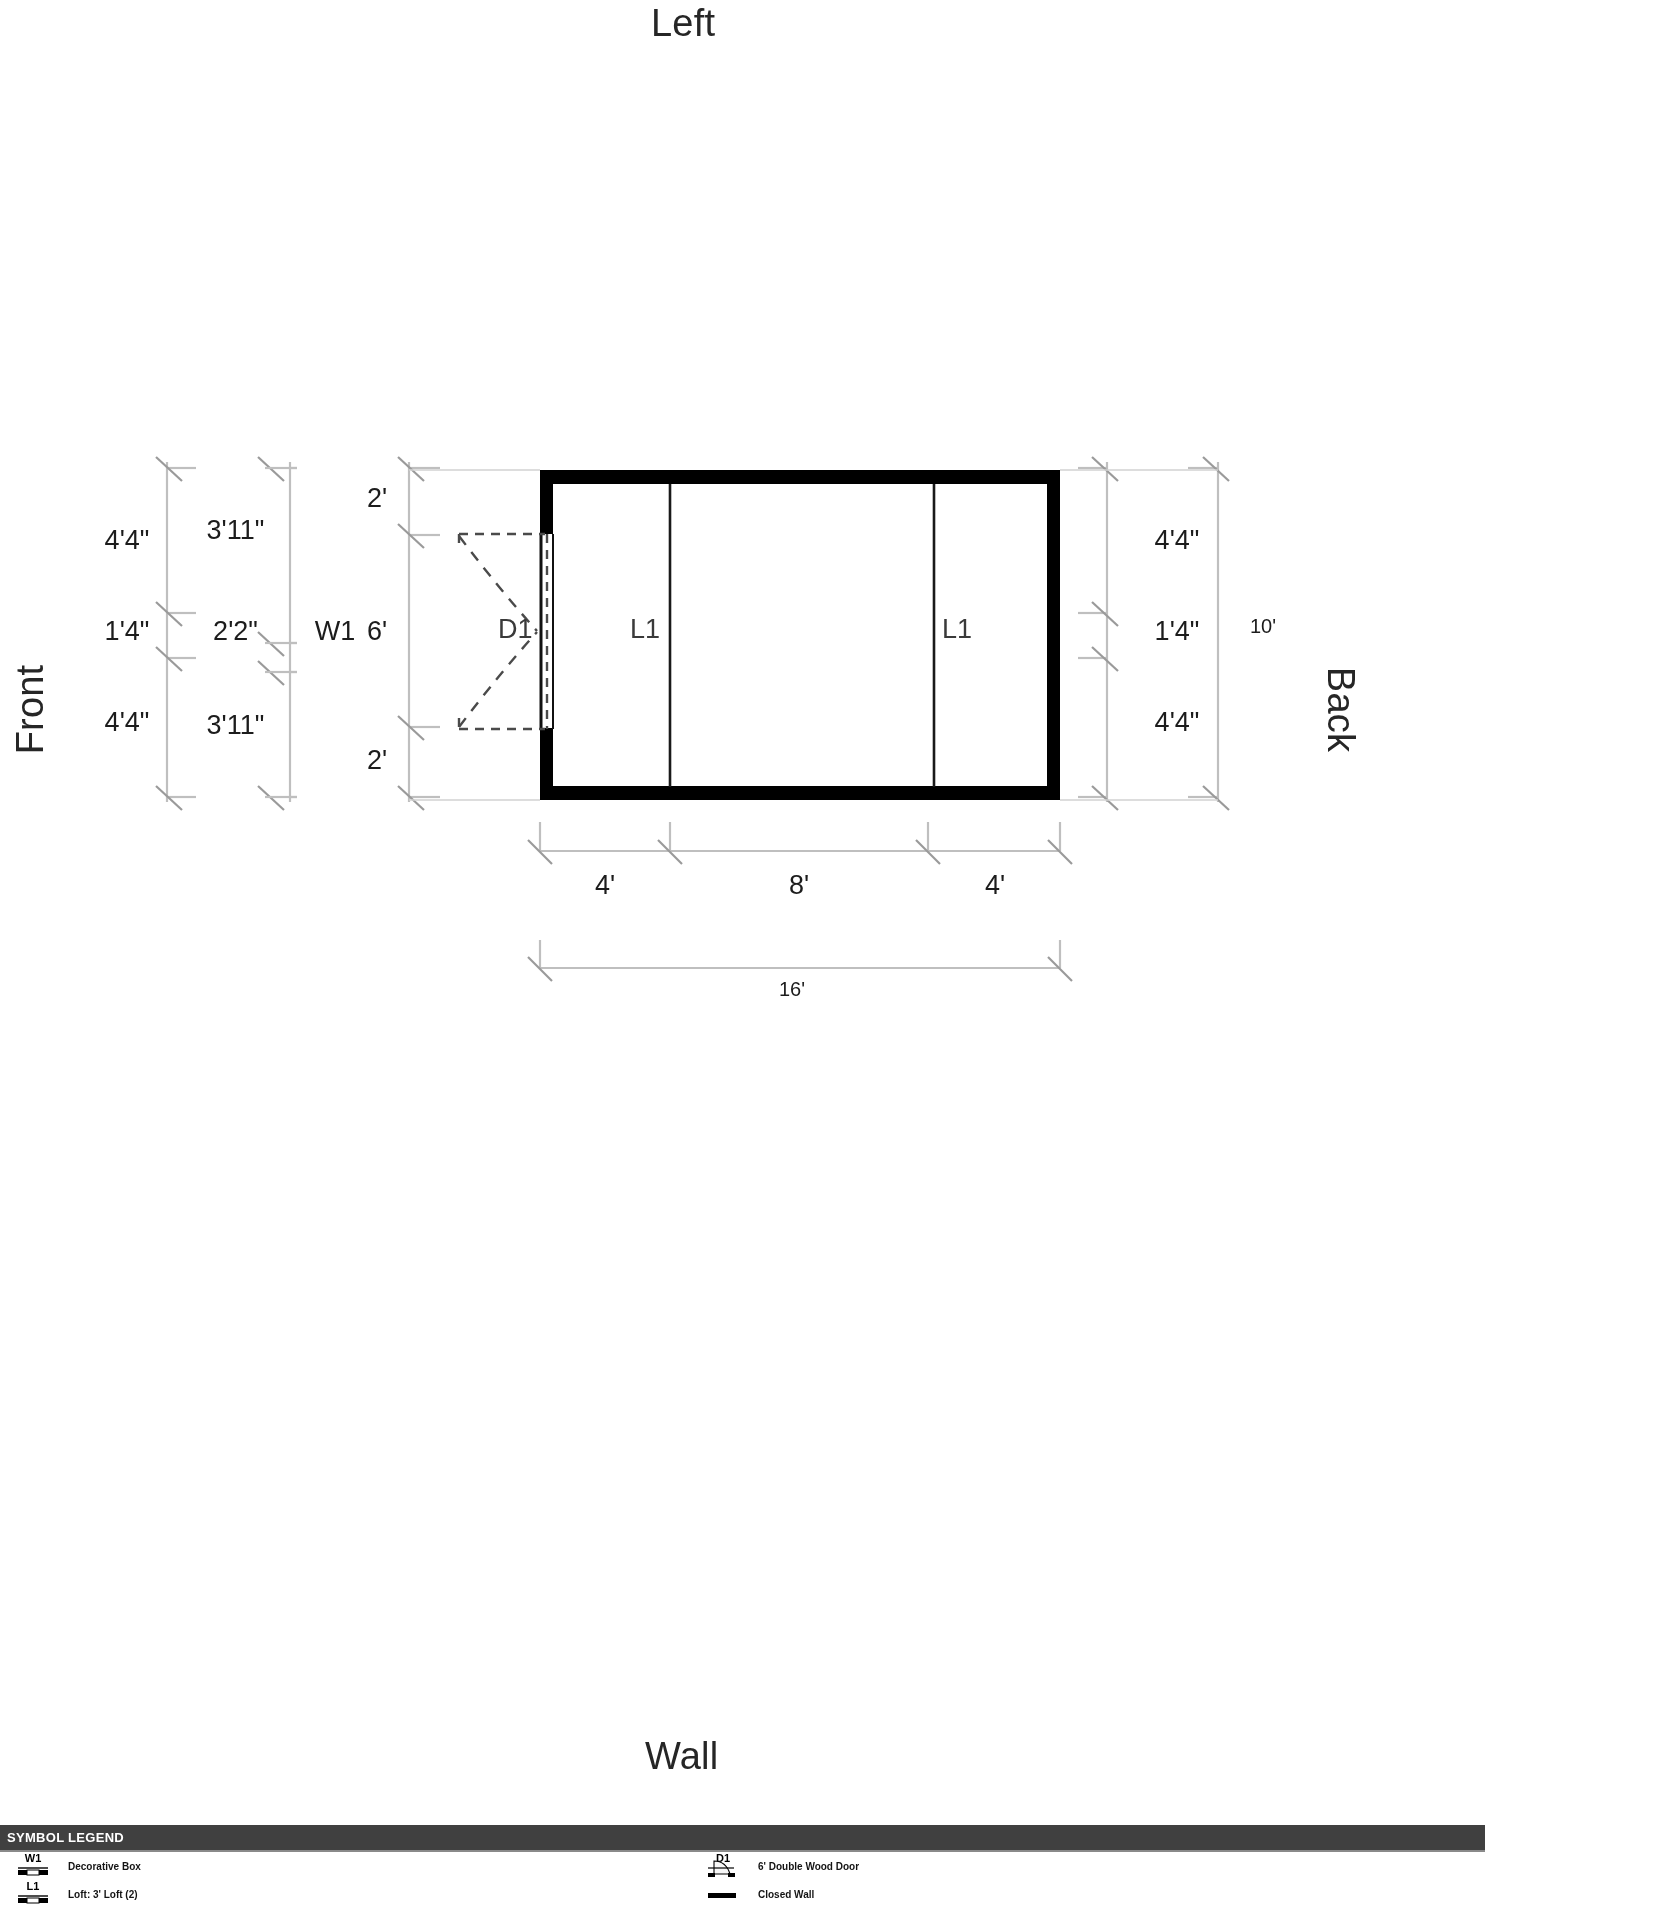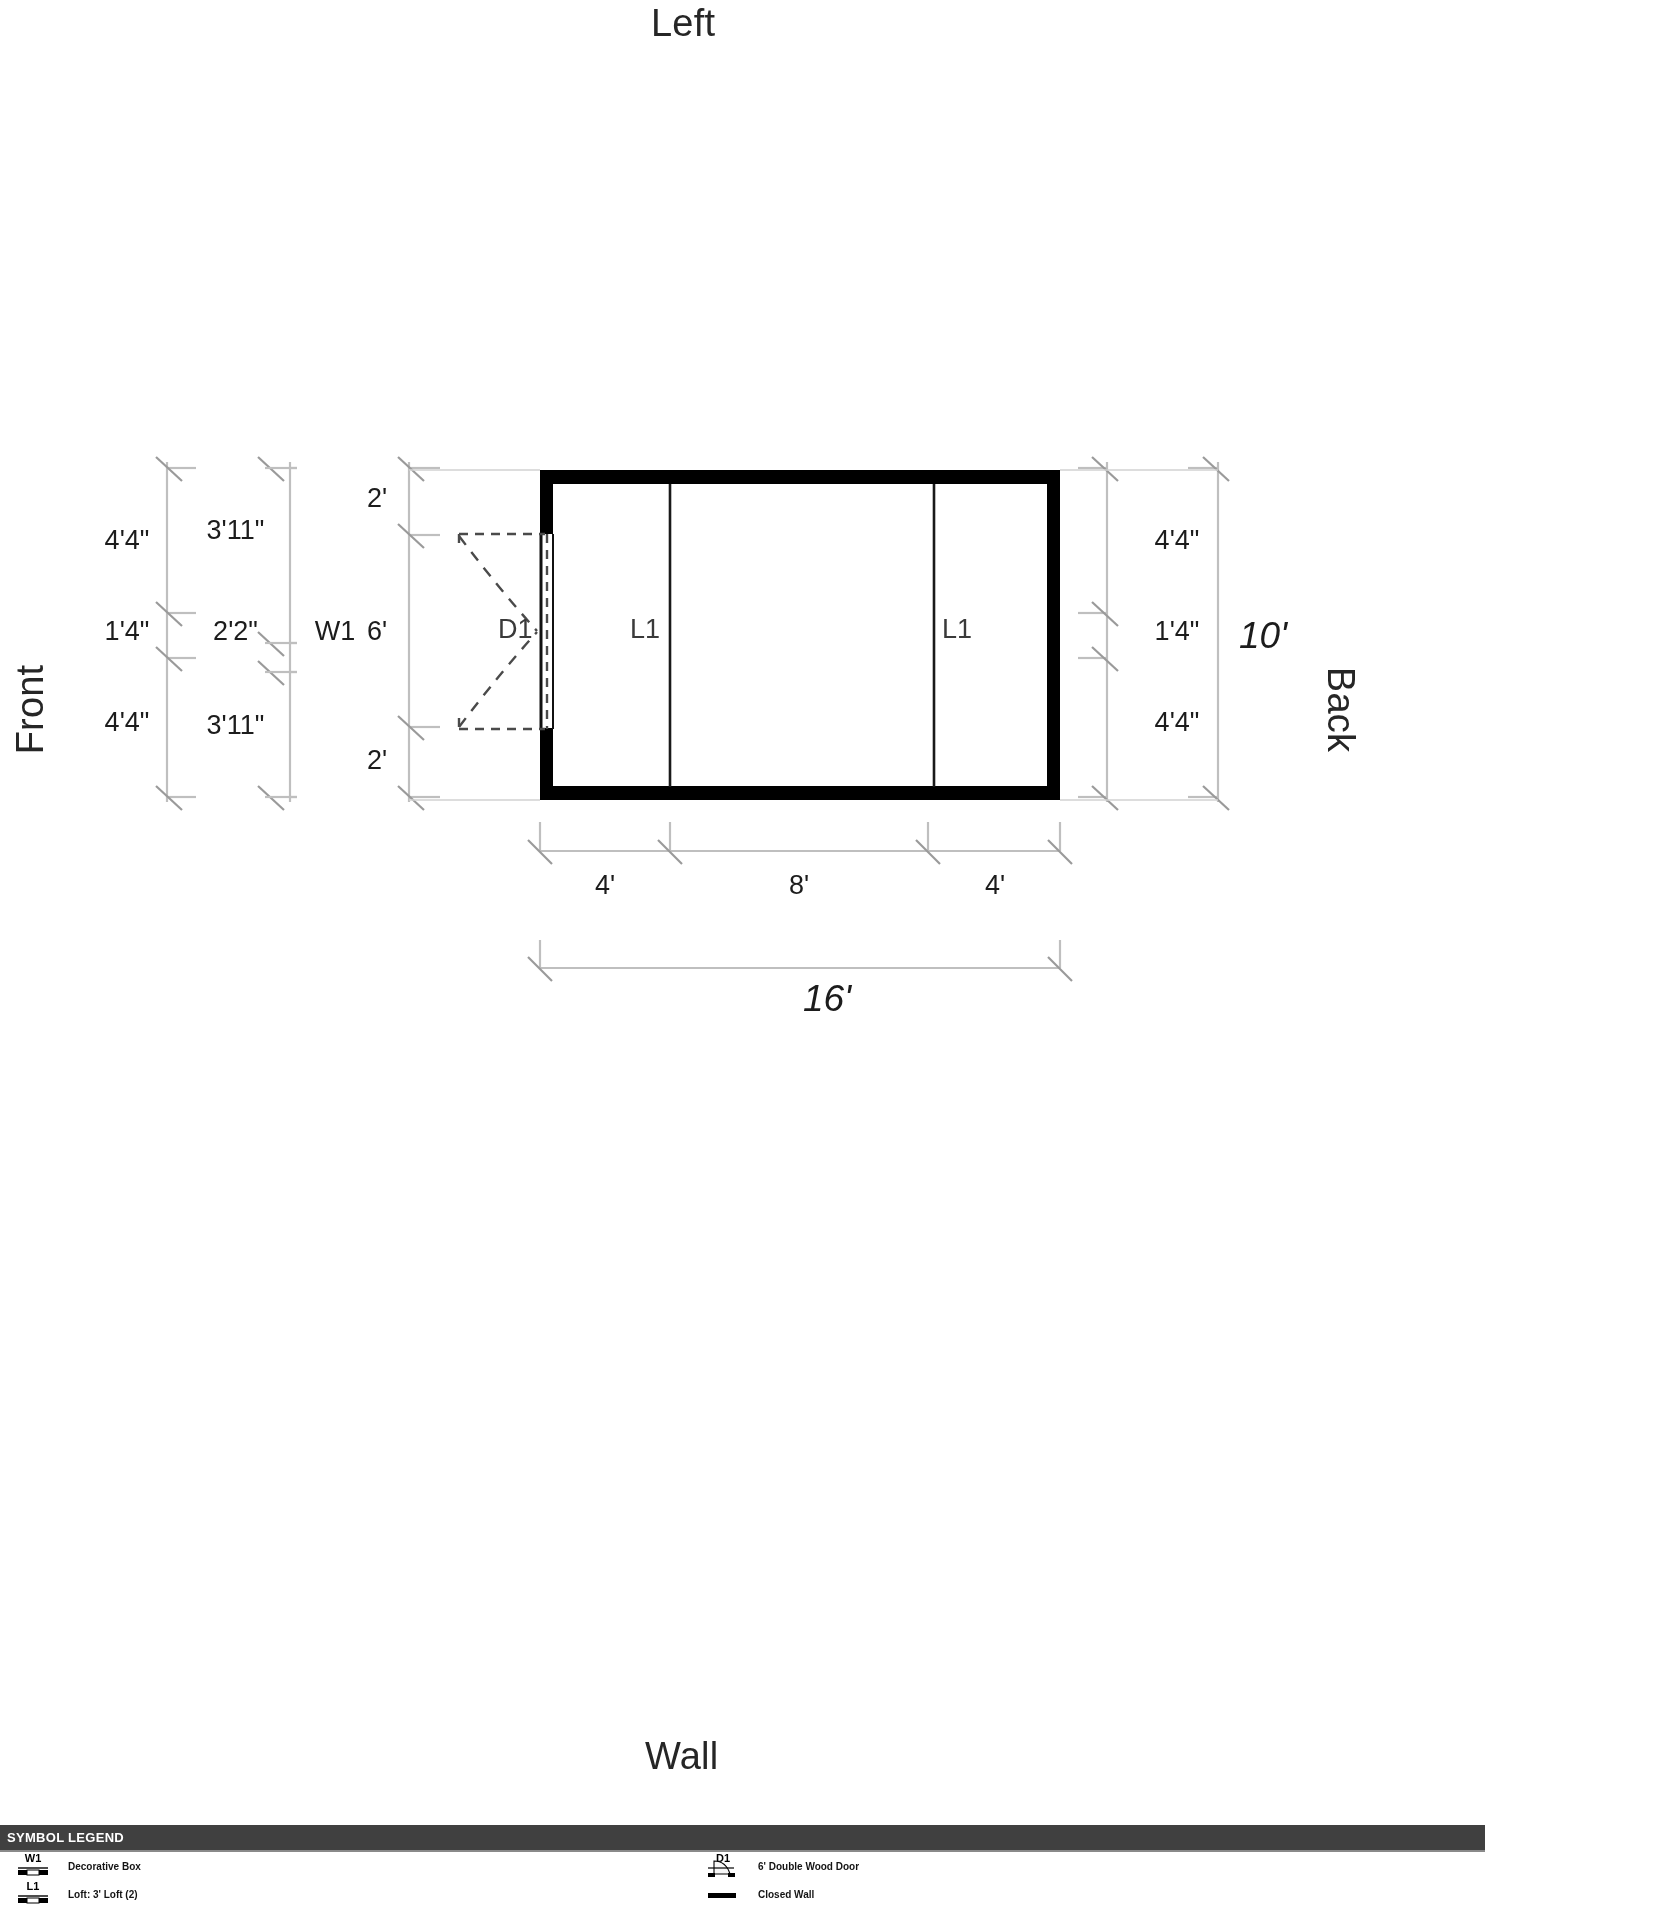--- a/index.html
+++ b/index.html
@@ -46,21 +46,21 @@
   
   #plan-svg { left: 0; top: 0; }
 
   
   .dim-text {
     font-size: 27px;
     color: #1c1c1c;
     white-space: nowrap;
     text-align: center;
   }
-  .dim-text.big { font-size: 37px; font-style: italic; }
+  .dim-text.big { font-size: 20px; }
 
   
   .tag-text {
     font-size: 27px;
     color: #3a3a3a;
     white-space: nowrap;
   }
 
   
   #legend {
@@ -288,21 +288,21 @@
   <div class="abs dim-text" style="left:1122px; top:525px; width:110px;">4'4"</div>
   <div class="abs dim-text" style="left:1122px; top:616px; width:110px;">1'4"</div>
   <div class="abs dim-text" style="left:1122px; top:707px; width:110px;">4'4"</div>
 
   <div class="abs dim-text big" style="left:1228px; top:615px; width:70px;">10'</div>
 
   <div class="abs dim-text" style="left:575px; top:870px; width:60px;">4'</div>
   <div class="abs dim-text" style="left:769px; top:870px; width:60px;">8'</div>
   <div class="abs dim-text" style="left:965px; top:870px; width:60px;">4'</div>
 
-  <div class="abs dim-text big" style="left:792px; top:978px; width:70px;">16'</div>
+  <div class="abs dim-text big" style="left:757px; top:978px; width:70px;">16'</div>
 
   <div class="abs tag-text" style="left:498px; top:614px;">D1</div>
 
   <div class="abs tag-text" style="left:630px; top:614px;">L1</div>
 
   <div class="abs tag-text" style="left:942px; top:614px;">L1</div>
 
   <div class="abs" id="legend">
     <div id="legend-title-bar">
       <span id="legend-title">SYMBOL LEGEND</span>

